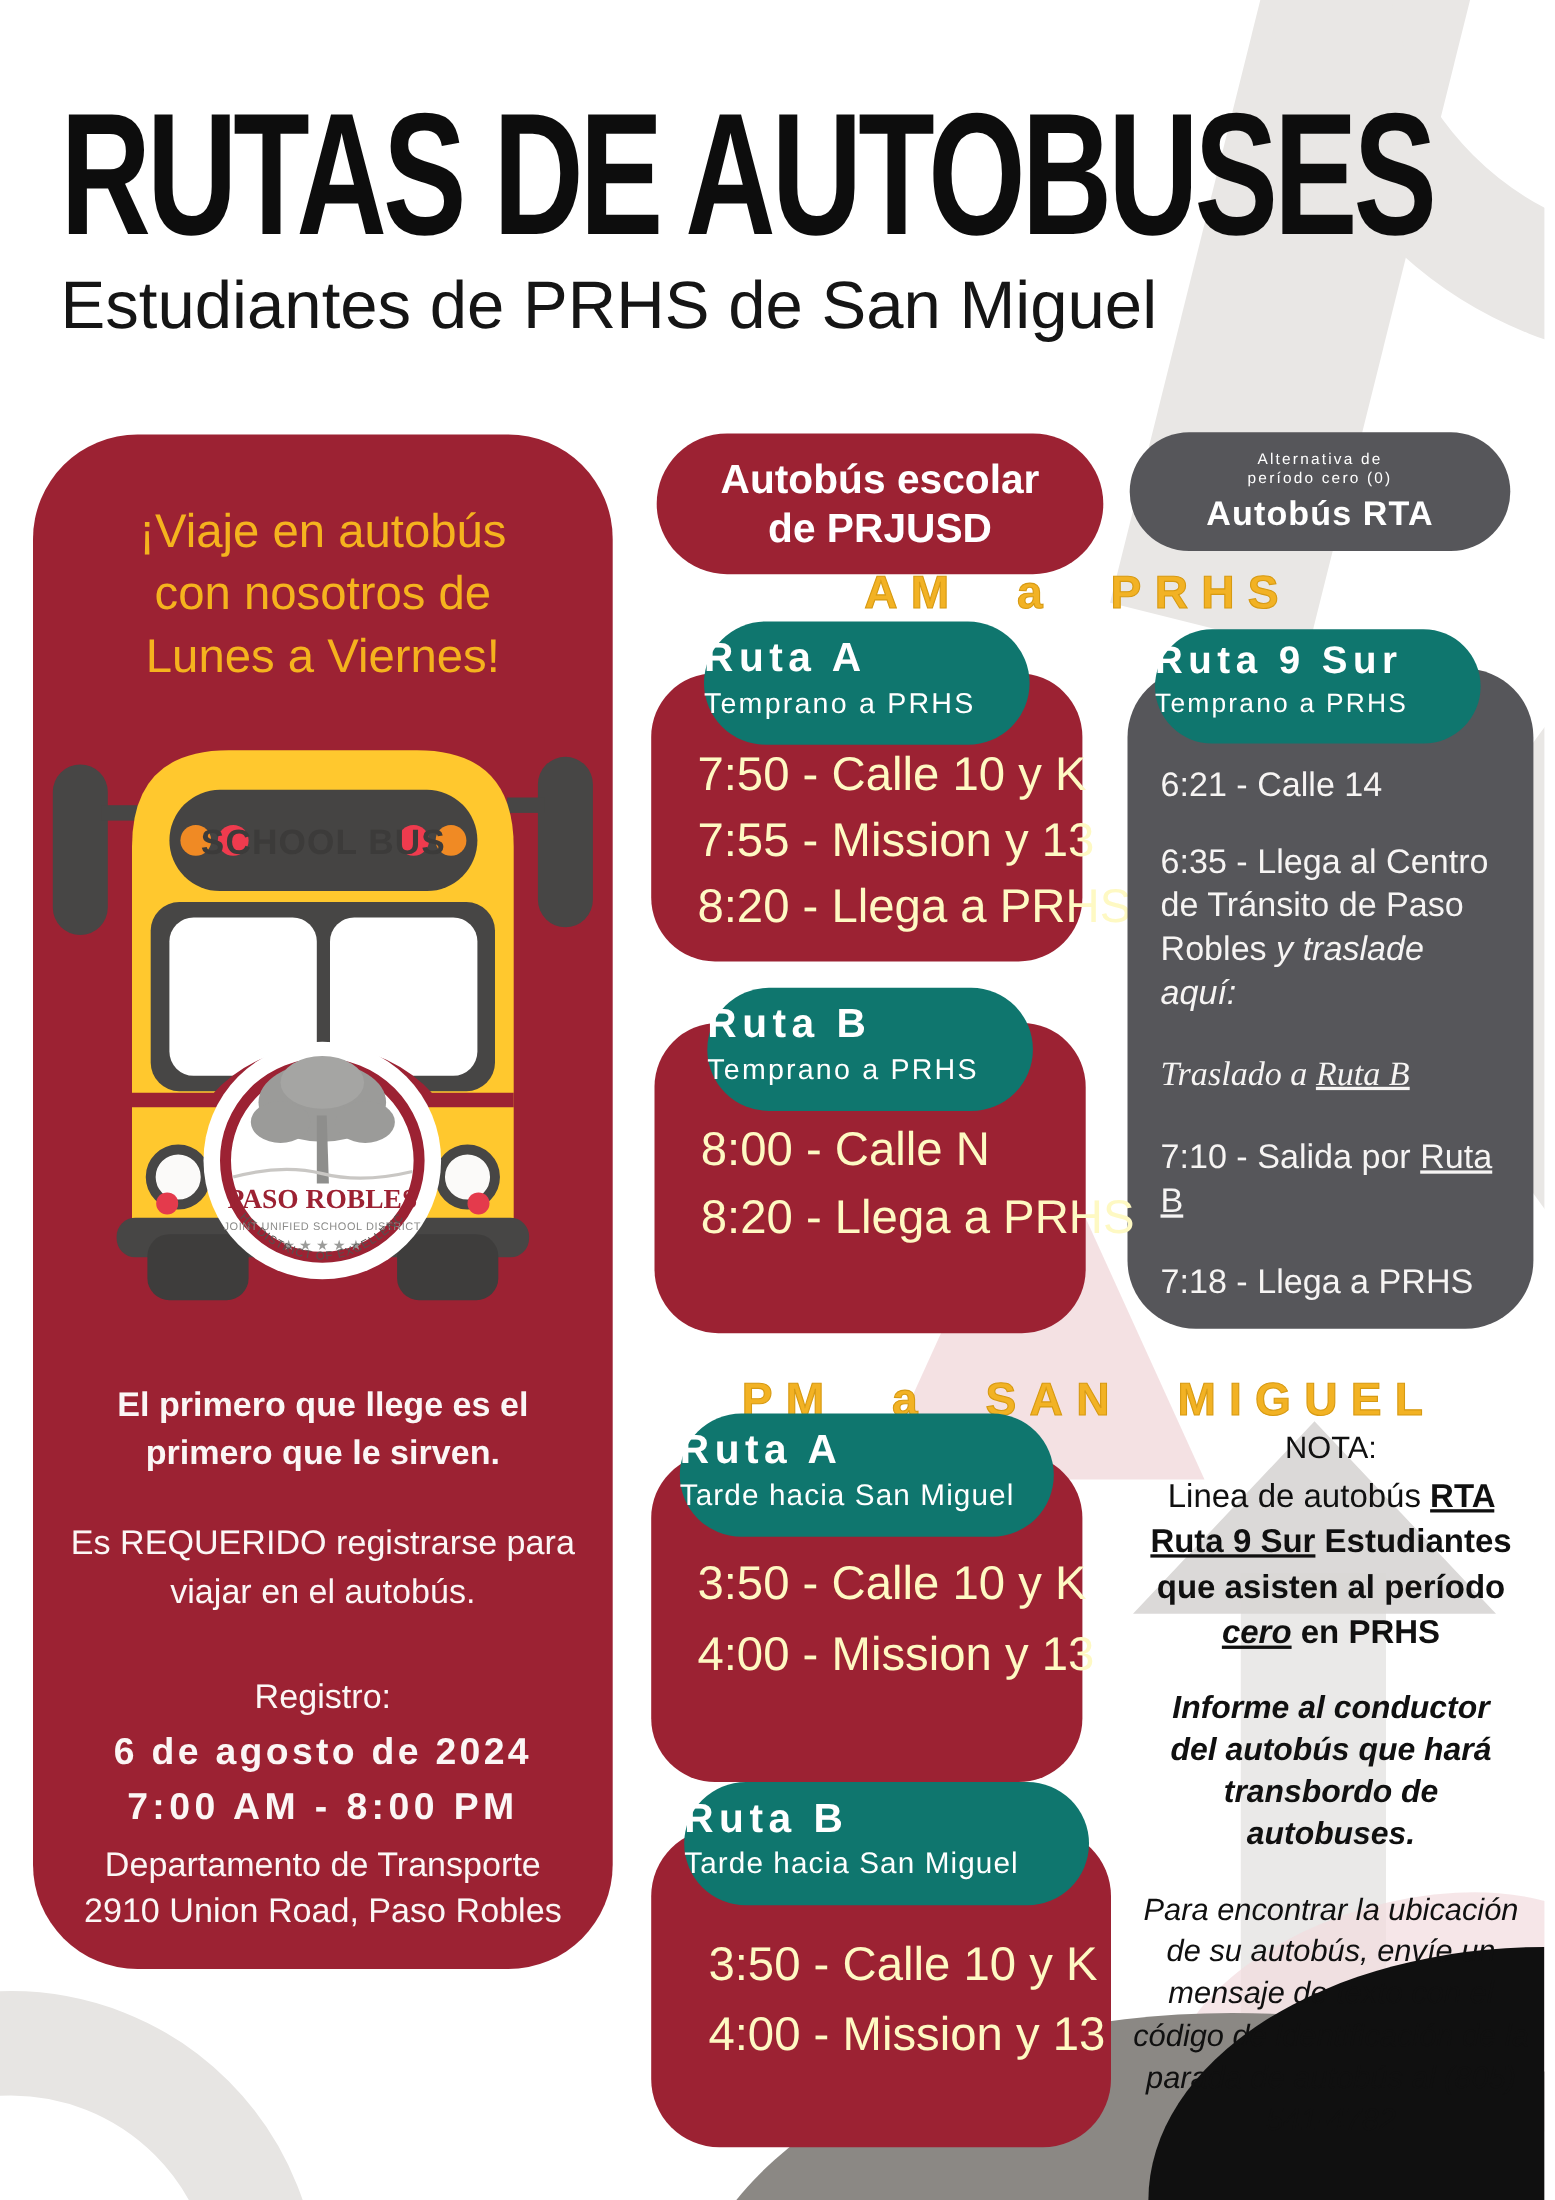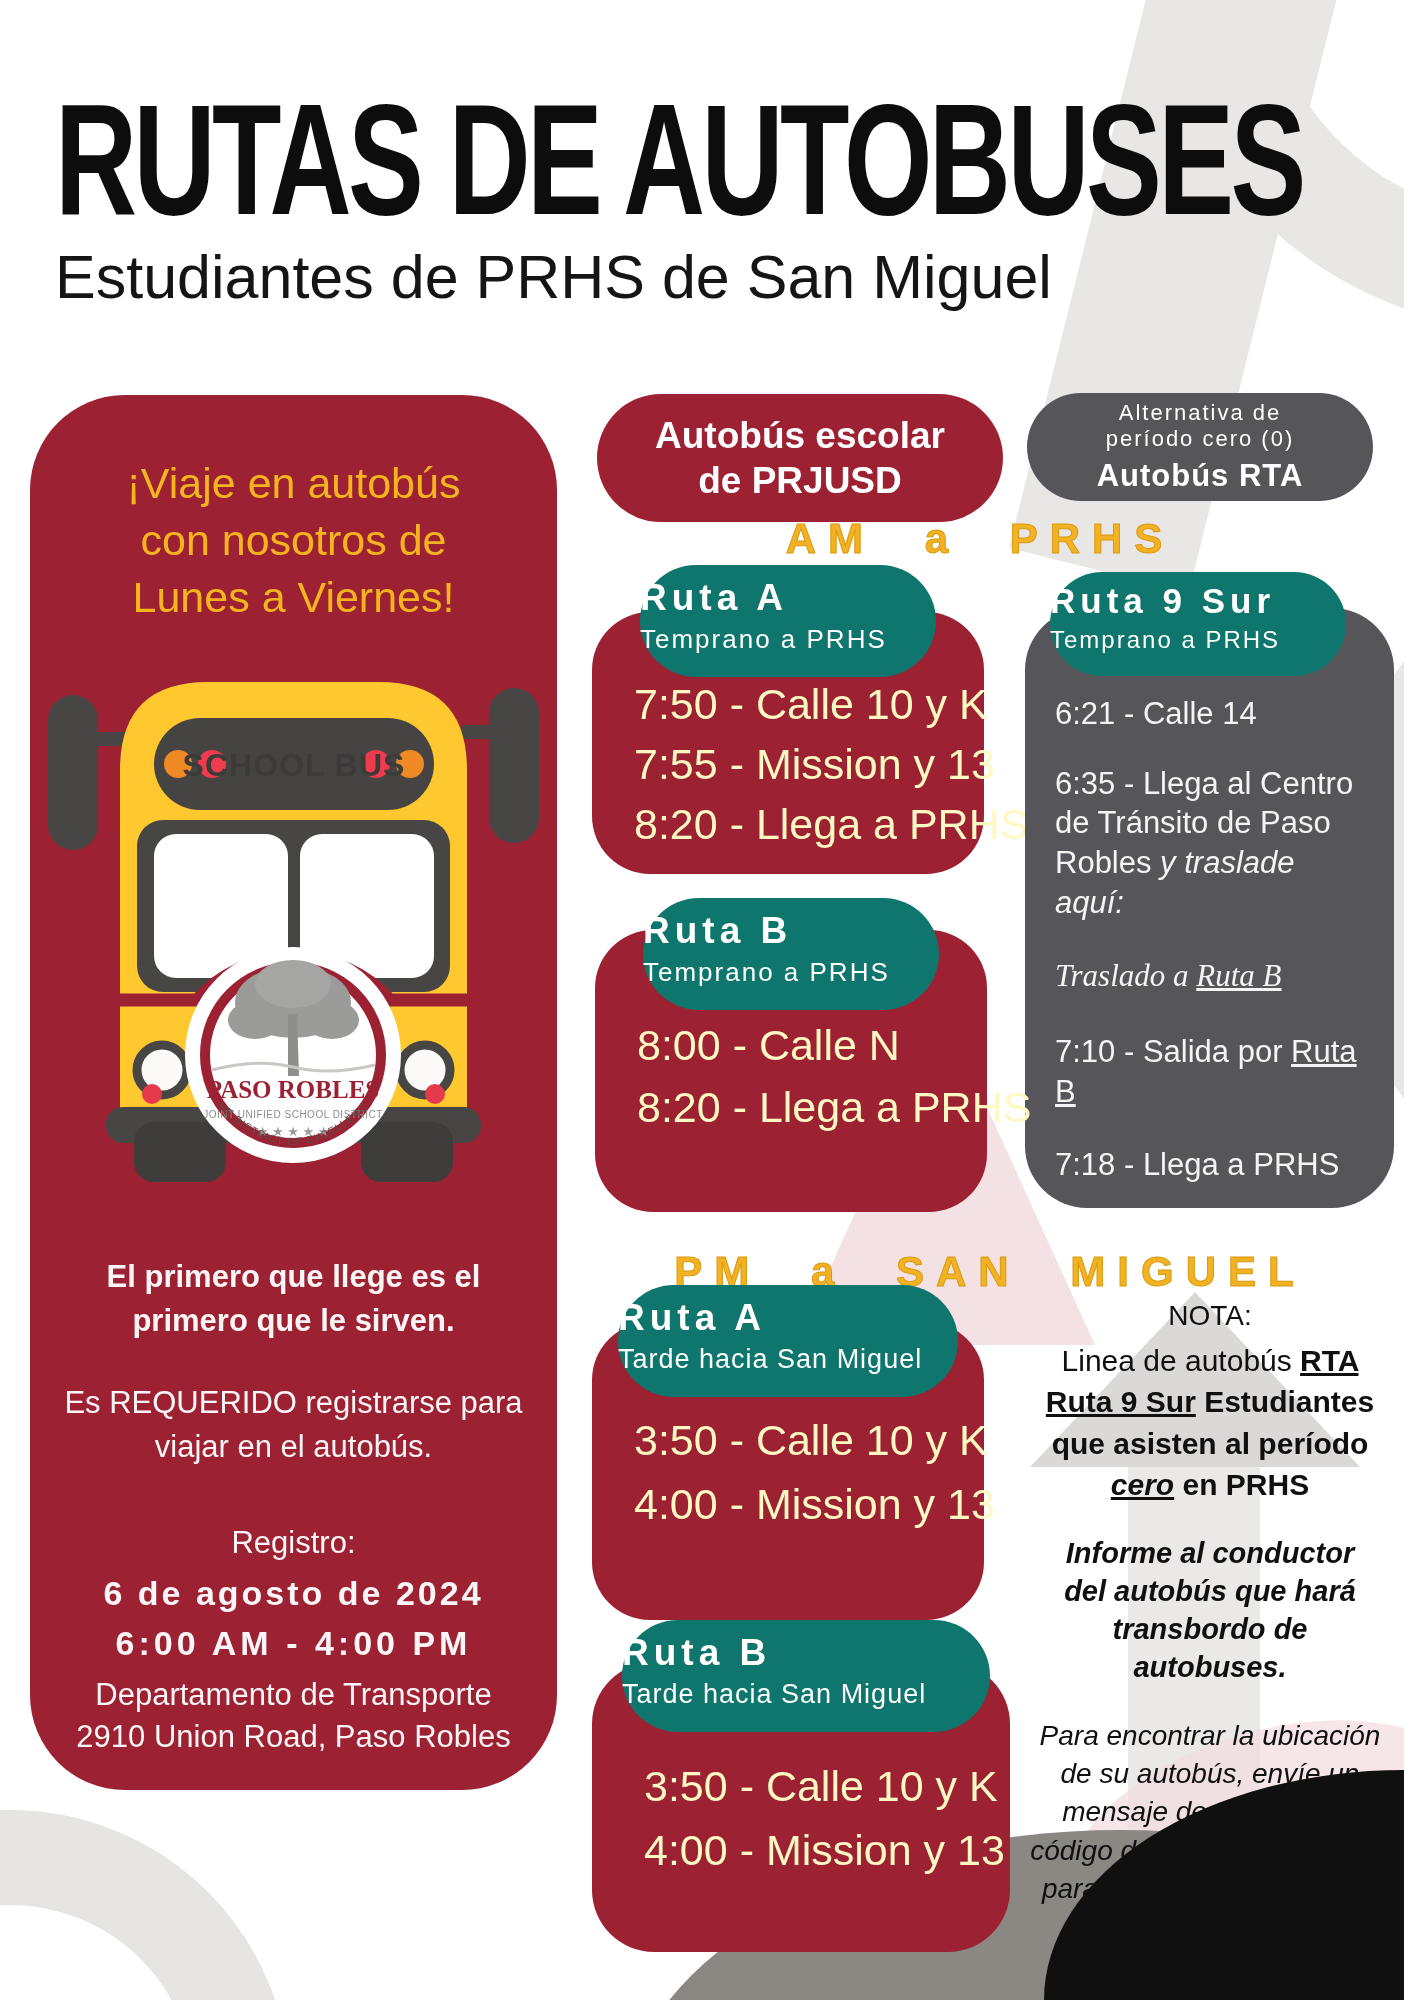--- a/index.html
+++ b/index.html
@@ -35,21 +35,21 @@
   .registro-label{top:1126px;}
   .registro-date{top:1174px;font-size:34px;font-weight:700;letter-spacing:3px;}
   .registro-hours{top:1224px;font-size:34px;font-weight:700;letter-spacing:4px;}
   .registro-dept{top:1278px;} .registro-address{top:1320px;}
   
   .chip-red{position:absolute;left:597px;top:394px;width:406px;height:128px;z-index:1;background:#9C2233;
             border-radius:64px;color:#fff;font-weight:700;font-size:37px;line-height:1.22;
             display:flex;align-items:center;justify-content:center;text-align:center;white-space:pre-line;}
   .chip-gray{position:absolute;left:1027px;top:393px;width:346px;height:108px;z-index:1;background:#56565A;
              border-radius:54px;color:#fff;display:flex;flex-direction:column;align-items:center;justify-content:center;text-align:center;}
-  .chip-gray-top{font-size:22px;letter-spacing:2px;line-height:1.2;font-weight:400;white-space:pre-line;}
+  .chip-gray-top{font-size:14px;letter-spacing:2px;line-height:1.2;font-weight:400;white-space:pre-line;}
   .chip-gray-bottom{font-size:31px;font-weight:700;letter-spacing:1px;margin-top:6px;}
   
   .gold-heading{position:absolute;z-index:1;text-align:center;color:#F2B224;font-size:42px;font-weight:800;
                 letter-spacing:12px;word-spacing:26px;-webkit-text-stroke:1px #D79A12;white-space:nowrap;}
   .am-heading{left:580px;top:515px;width:800px;}
   .pm-heading{left:600px;top:1248px;width:780px;}
   
   .card{position:absolute;z-index:1;background:#9C2233;border-radius:58px;}
   .card.gray{background:#56565A;border-radius:62px;padding-left:24px;}
   .pill{position:absolute;z-index:2;background:#0f766e;border-radius:60px;color:#fff;text-align:left;
@@ -156,21 +156,21 @@
         </text>
       </g>
     </svg>
 
     <div class="panel-text note1">El primero que llege es el
 primero que le sirven.</div>
     <div class="panel-text note2">Es REQUERIDO registrarse para
 viajar en el autobús.</div>
     <div class="panel-text registro-label">Registro:</div>
     <div class="panel-text registro-date">6 de agosto de 2024</div>
-    <div class="panel-text registro-hours">6:00 AM - 4:00 PM</div>
+    <div class="panel-text registro-hours">7:00 AM - 8:00 PM</div>
     <div class="panel-text registro-dept">Departamento de Transporte</div>
     <div class="panel-text registro-address">2910 Union Road, Paso Robles</div>
   </div>
 
   <div class="chip-red">Autobús escolar
 de PRJUSD</div>
   <div class="chip-gray">
     <div class="chip-gray-top">Alternativa de
 período cero (0)</div>
     <div class="chip-gray-bottom">Autobús RTA</div>

